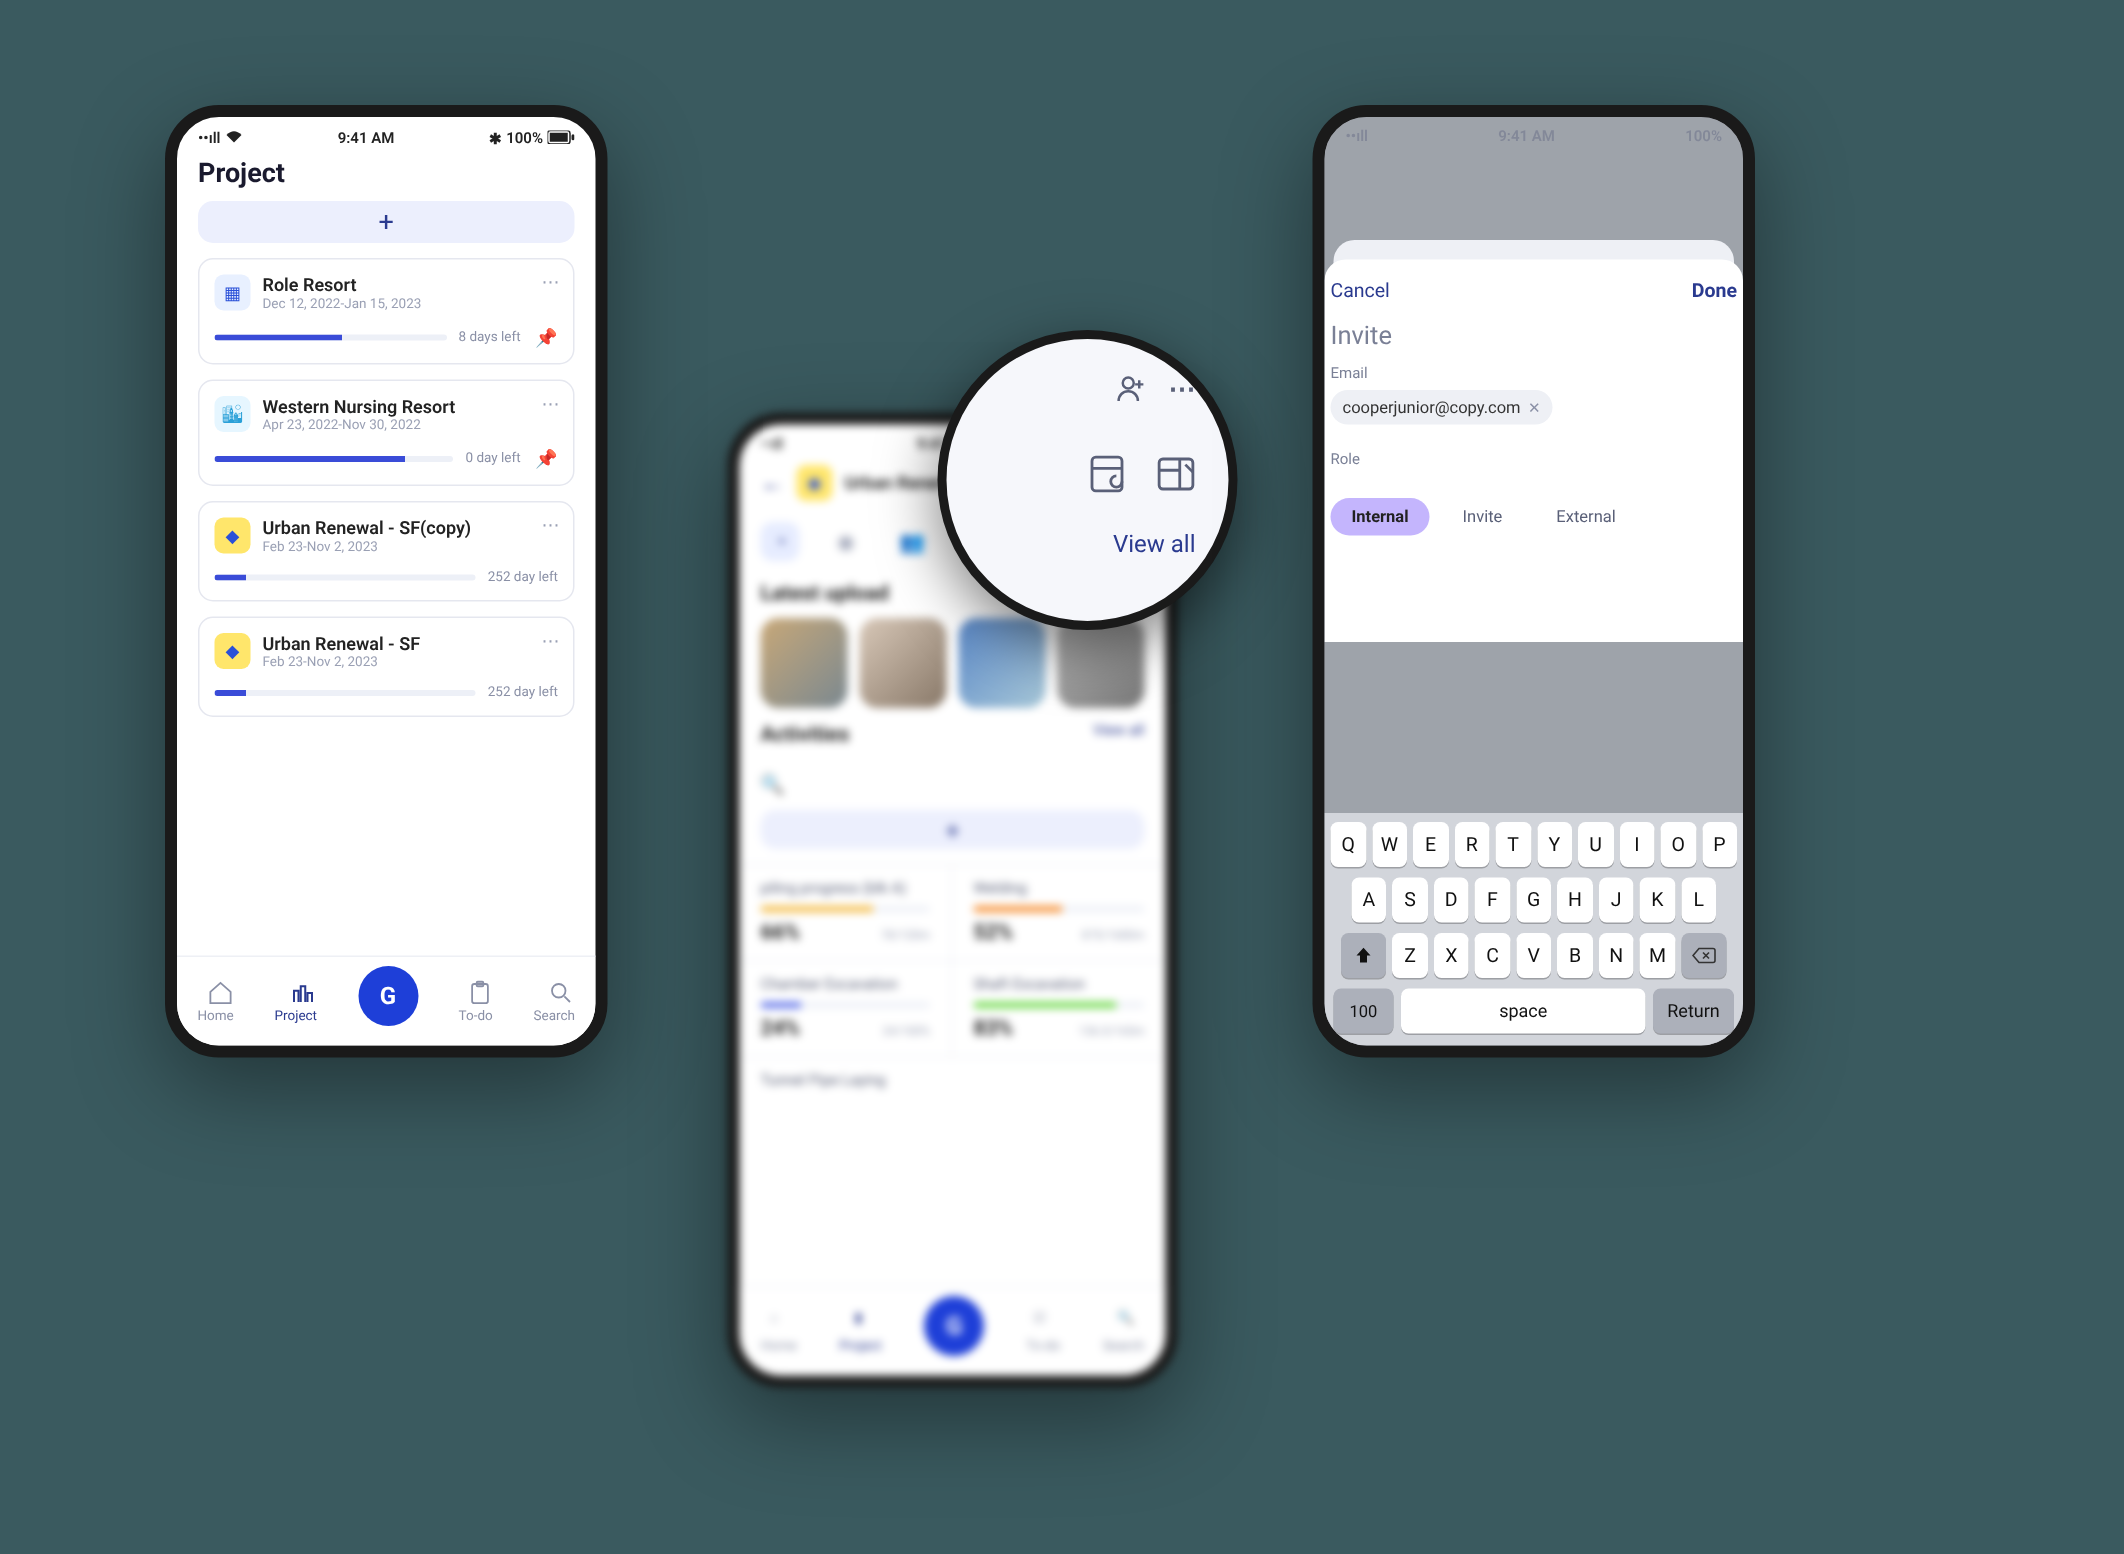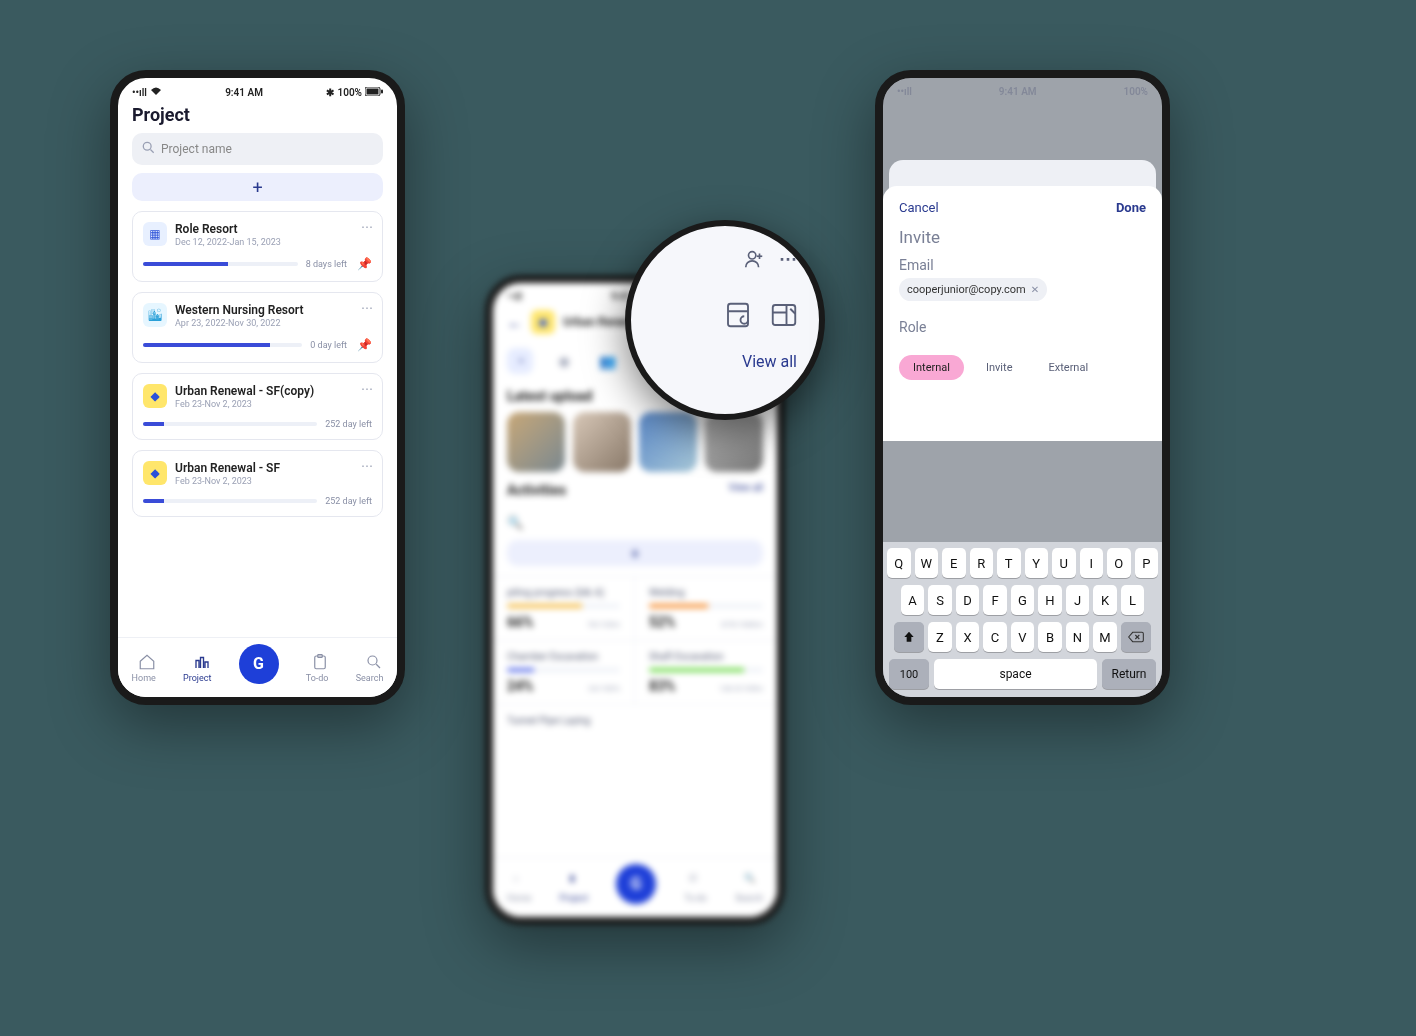--- a/index.html
+++ b/index.html
@@ -80,32 +80,32 @@
   .zoom-icons { display:flex; justify-content:flex-end; gap:16px; padding:26px 20px 0 0; }
   .zoom-icons svg { width:30px; height:30px; stroke:#5a6078; fill:none; stroke-width:1.5; }
   .zoom-viewall { text-align:right; padding:22px 22px 0 0; font-size:16px; color:#2a3a8f; }
 
   
   .phone3 { left: 875px; top: 70px; width: 295px; height: 635px; background:#b8bcc4; }
   .phone3 .status-bar { color:#8a90a6; }
   .modal-backdrop { position:absolute; inset:0; background:rgba(120,124,132,0.4); }
   .modal { position:absolute; top:92px; left:0; right:0; bottom:0; }
   .modal-behind { position:absolute; top:-10px; left:6px; right:6px; height:30px; background:#eef0f5; border-radius:14px 14px 0 0; }
-  .modal-card { position:absolute; top:16px; left:0; right:0; background:#fff; border-radius:14px 14px 0 0; padding:14px 16px; height:255px; }
+  .modal-card { position:absolute; top:3px; left:0; right:0; background:#fff; border-radius:14px 14px 0 0; padding:14px 4px; height:255px; }
   .modal-head { display:flex; justify-content:space-between; margin-bottom:12px; }
   .modal-cancel { color:#2a3a8f; font-size:13px; }
   .modal-done { color:#2a3a8f; font-size:13px; font-weight:700; }
   .modal-title { font-size:17px; color:#7a8096; margin-bottom:10px; }
-  .field-label { font-size:14px; color:#7a8096; margin-bottom:5px; }
+  .field-label { font-size:10px; color:#7a8096; margin-bottom:5px; }
   .email-chip-row { display:flex; }
   .chip { background:#eef0f5; border-radius:14px; padding:5px 8px; font-size:11px; color:#333; display:inline-flex; align-items:center; gap:5px; }
   .chip-x { color:#8a90a6; font-size:10px; }
   .role-row { display:flex; gap:8px; margin-top:20px; }
   .role-opt { font-size:11px; color:#5a6078; padding:6px 14px; border-radius:14px; }
-  .role-opt.sel { background:#f9a8d4; color:#222; font-weight:400; }
+  .role-opt.sel { background:#c4b5fd; color:#222; font-weight:700; }
 
   .kb { position:absolute; bottom:0; left:0; right:0; background:#d2d5db; padding:6px 4px 8px; }
   .kb-row { display:flex; justify-content:center; gap:4px; margin-bottom:7px; }
   .key { background:#fff; border-radius:5px; width:23.5px; height:30px; display:flex; align-items:center; justify-content:center; font-size:13px; color:#111; box-shadow:0 1px 0 rgba(0,0,0,0.25); }
   .key.fn { background:#acb0ba; width:30px; color:#111; }
   .key.shift svg { width:14px; height:14px; fill:#111; }
   .key.bksp { background:#acb0ba; width:30px; }
   .kb-bottom { display:flex; gap:5px; padding:0 2px; }
   .key.num { background:#acb0ba; width:40px; font-size:11px; }
   .key.space { flex:1; font-size:12px; }
@@ -133,29 +133,20 @@
             <rect x="0" y="0" width="15" height="9" rx="2" fill="none" stroke="#222"></rect>
             <rect x="1.5" y="1.5" width="12" height="6" fill="#222"></rect>
             <rect x="16" y="2.5" width="2" height="4" rx="1" fill="#222"></rect>
           </svg>
       </span>
     </div>
   </div>
 
   <div class="page-title">Project</div>
 
-  <div class="search-box">
-    <span>
-      <svg width="13" height="13" viewBox="0 0 20 20">
-          <circle cx="8" cy="8" r="6" fill="none" stroke="#9aa0b4" stroke-width="2"></circle>
-          <line x1="13" y1="13" x2="18" y2="18" stroke="#9aa0b4" stroke-width="2"></line>
-        </svg>
-    </span>
-    <span>Project name</span>
-  </div>
 
   <div class="add-btn">+</div>
 
   <div id="cards">
       <div class="card">
         <div class="card-more">⋯</div>
         <div class="card-head">
           <div class="card-icon brick">▦</div>
           <div>
             <div class="card-title">Role Resort</div>

